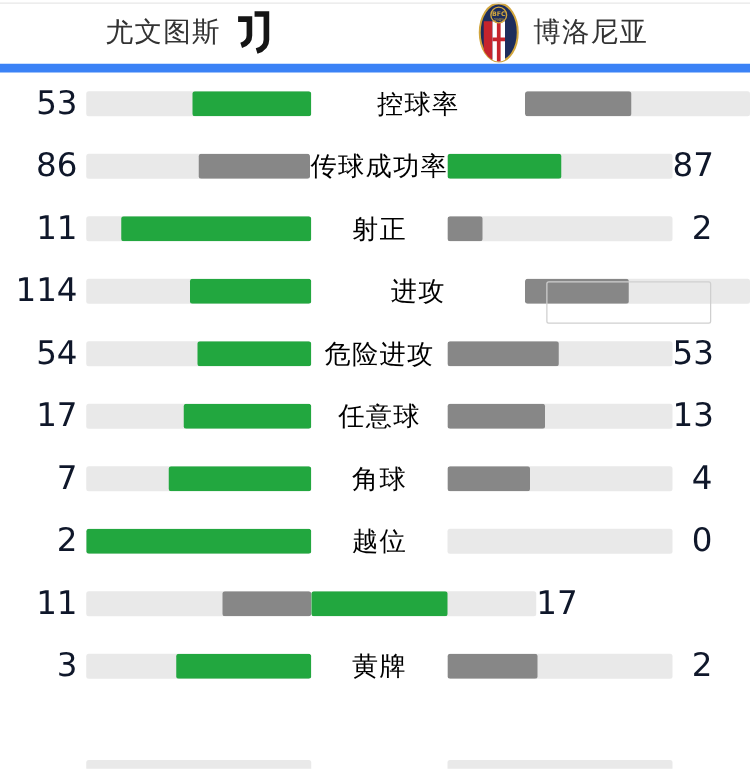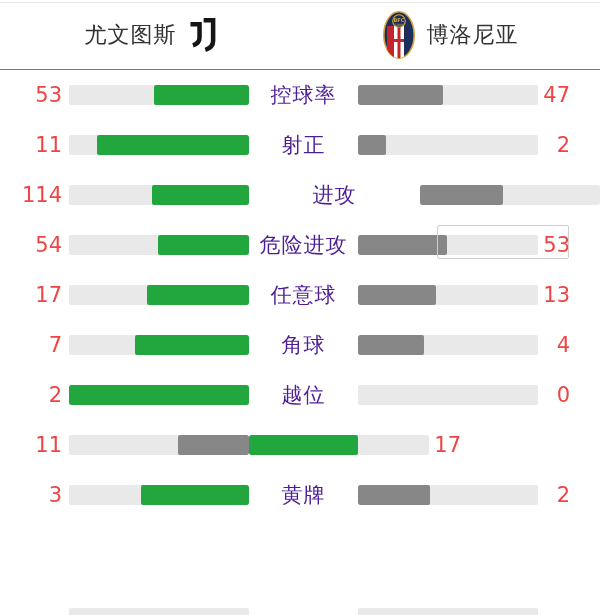--- a/index.html
+++ b/index.html
@@ -10,24 +10,24 @@
     font-family:"DejaVu Sans","Liberation Sans",sans-serif;
     overflow:hidden;
     color:#333;
   }
   .top-hairline {
     position:absolute; top:2px; left:0; width:600px; height:1px;
     background:#e8e8e8;
   }
   
   header {
-    height:70px;
+    height:58px;
     display:flex;
     align-items:center;
-    border-bottom:1px solid #3b82f6;
+    border-bottom:7px solid #3b82f6;
   }
   .team {
     width:50%;
     display:flex;
     align-items:center;
     justify-content:center;
     gap:11px;
   }
   .team-name {
     font-size:22px;
@@ -36,22 +36,22 @@
   }
   .logo { display:block; }
   
   main { padding-top:0; }
   .row {
     height:50px;
     display:flex;
     align-items:center;
   }
   .num {
-    font-size:21px;
-    color:#ef4444;
+    font-size:26px;
+    color:#0f172a;
   }
   .num.home { width:62px; text-align:right; }
   .num.away { width:62px; text-align:right; padding-right:30px; }
   .bar {
     position:relative;
     width:180px;
     height:20px;
     background:#e9e9e9;
     border-radius:2px;
     overflow:hidden;
@@ -60,21 +60,21 @@
   .fill {
     position:absolute; top:0; height:100%;
     border-radius:2px;
   }
   .home-bar .fill { right:0; }
   .away-bar .fill { left:0; }
   .stat-label {
     flex:1;
     text-align:center;
     font-size:21px;
-    color:#4c1d95;
+    color:#000000;
     letter-spacing:1px;
     white-space:nowrap;
   }
   
   .highlight-box {
     position:absolute;
     left:437px; top:225px;
     width:132px; height:34px;
     border:1px solid #cfcfcf;
     border-radius:2px;
@@ -132,21 +132,31 @@
 <main>
     <div class="row">
     <span class="num home">53</span>
     <div class="bar home-bar">
       <div class="fill" style="width: 53%; background: rgb(34, 167, 63);"></div>
     </div>
     <span class="stat-label">控球率</span>
     <div class="bar away-bar">
       <div class="fill" style="width: 47%; background: rgb(135, 135, 135);"></div>
     </div>
-    <span class="num away">47</span>
+  </div>
+    <div class="row">
+    <span class="num home">86</span>
+    <div class="bar home-bar">
+      <div class="fill" style="width: 49.7%; background: rgb(135, 135, 135);"></div>
+    </div>
+    <span class="stat-label">传球成功率</span>
+    <div class="bar away-bar">
+      <div class="fill" style="width: 50.3%; background: rgb(34, 167, 63);"></div>
+    </div>
+    <span class="num away">87</span>
   </div>
     <div class="row">
     <span class="num home">11</span>
     <div class="bar home-bar">
       <div class="fill" style="width: 84.6%; background: rgb(34, 167, 63);"></div>
     </div>
     <span class="stat-label">射正</span>
     <div class="bar away-bar">
       <div class="fill" style="width: 15.4%; background: rgb(135, 135, 135);"></div>
     </div>

